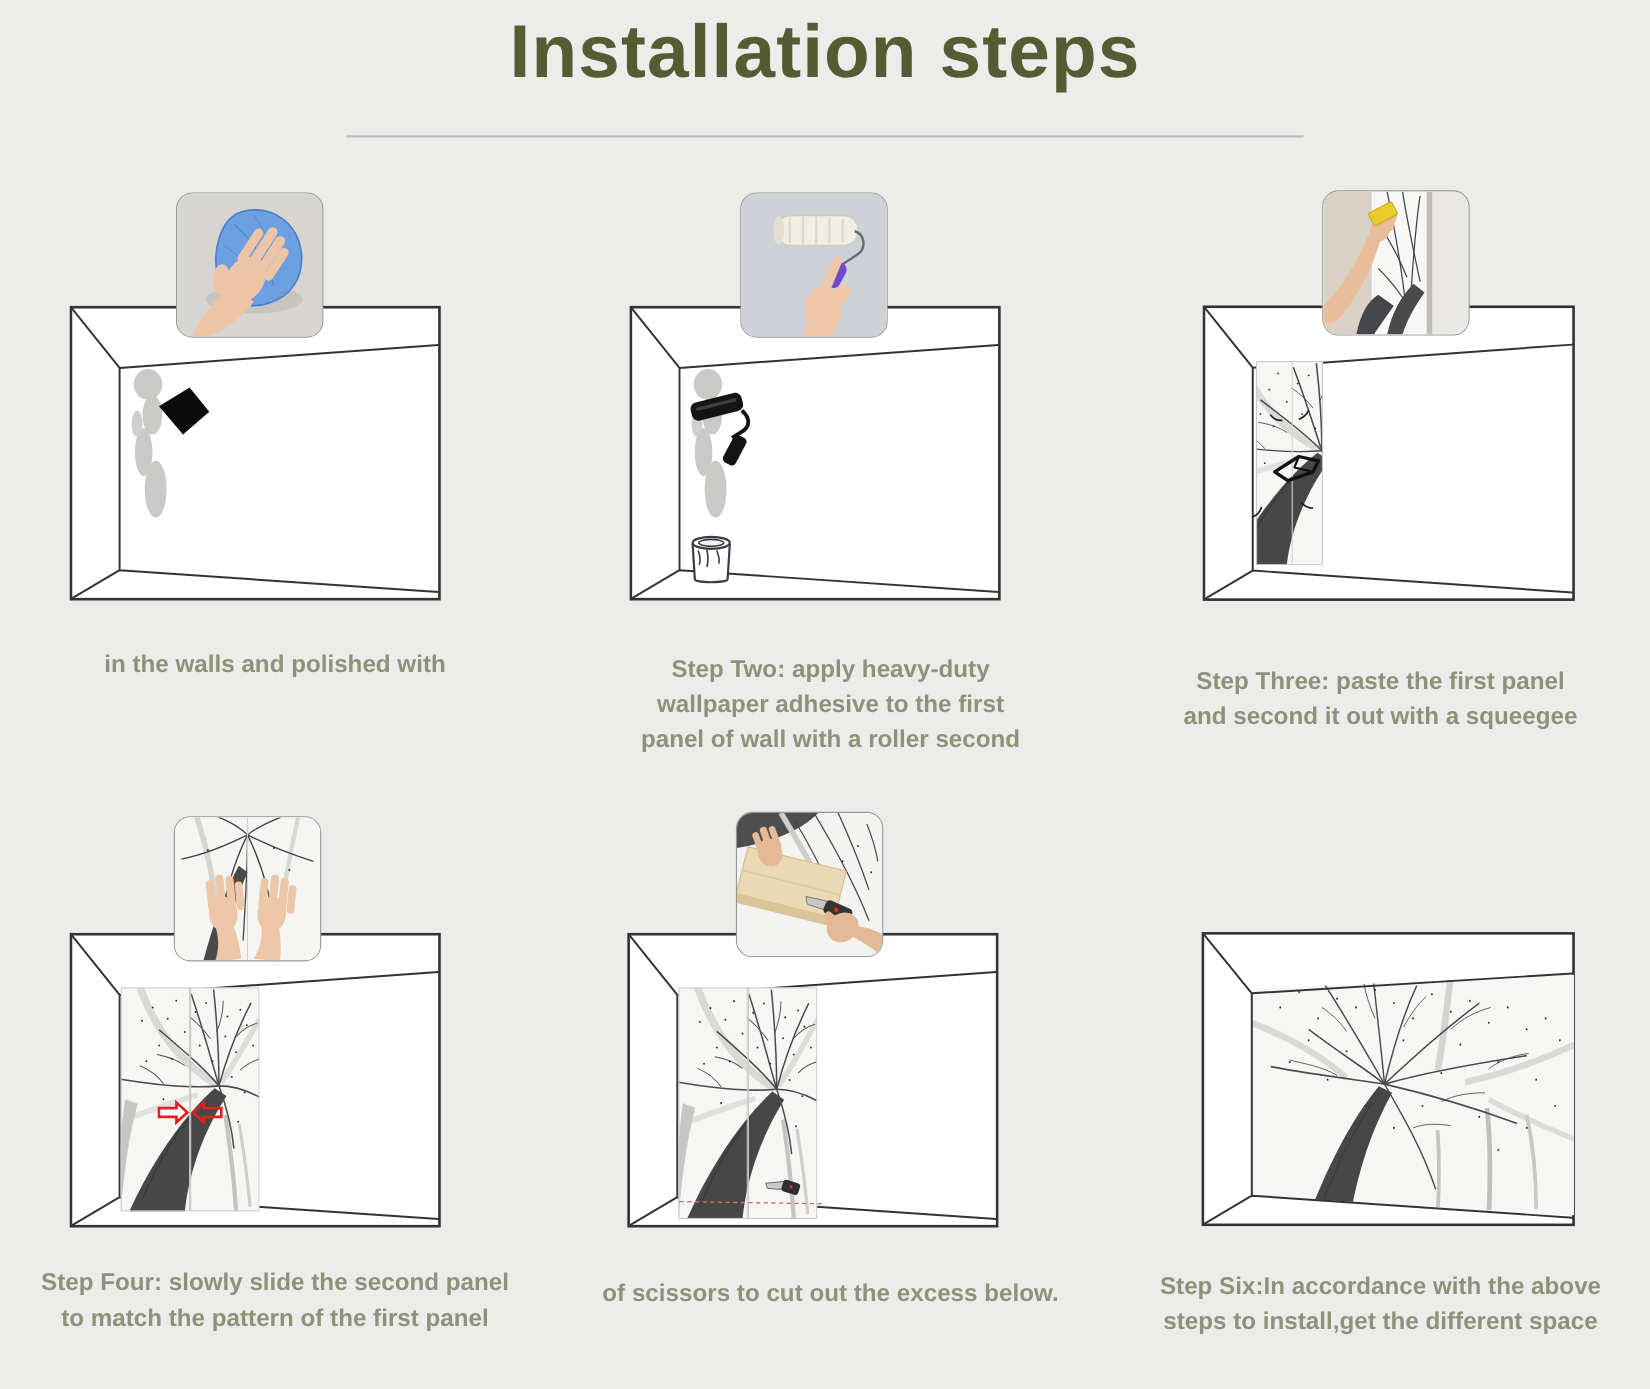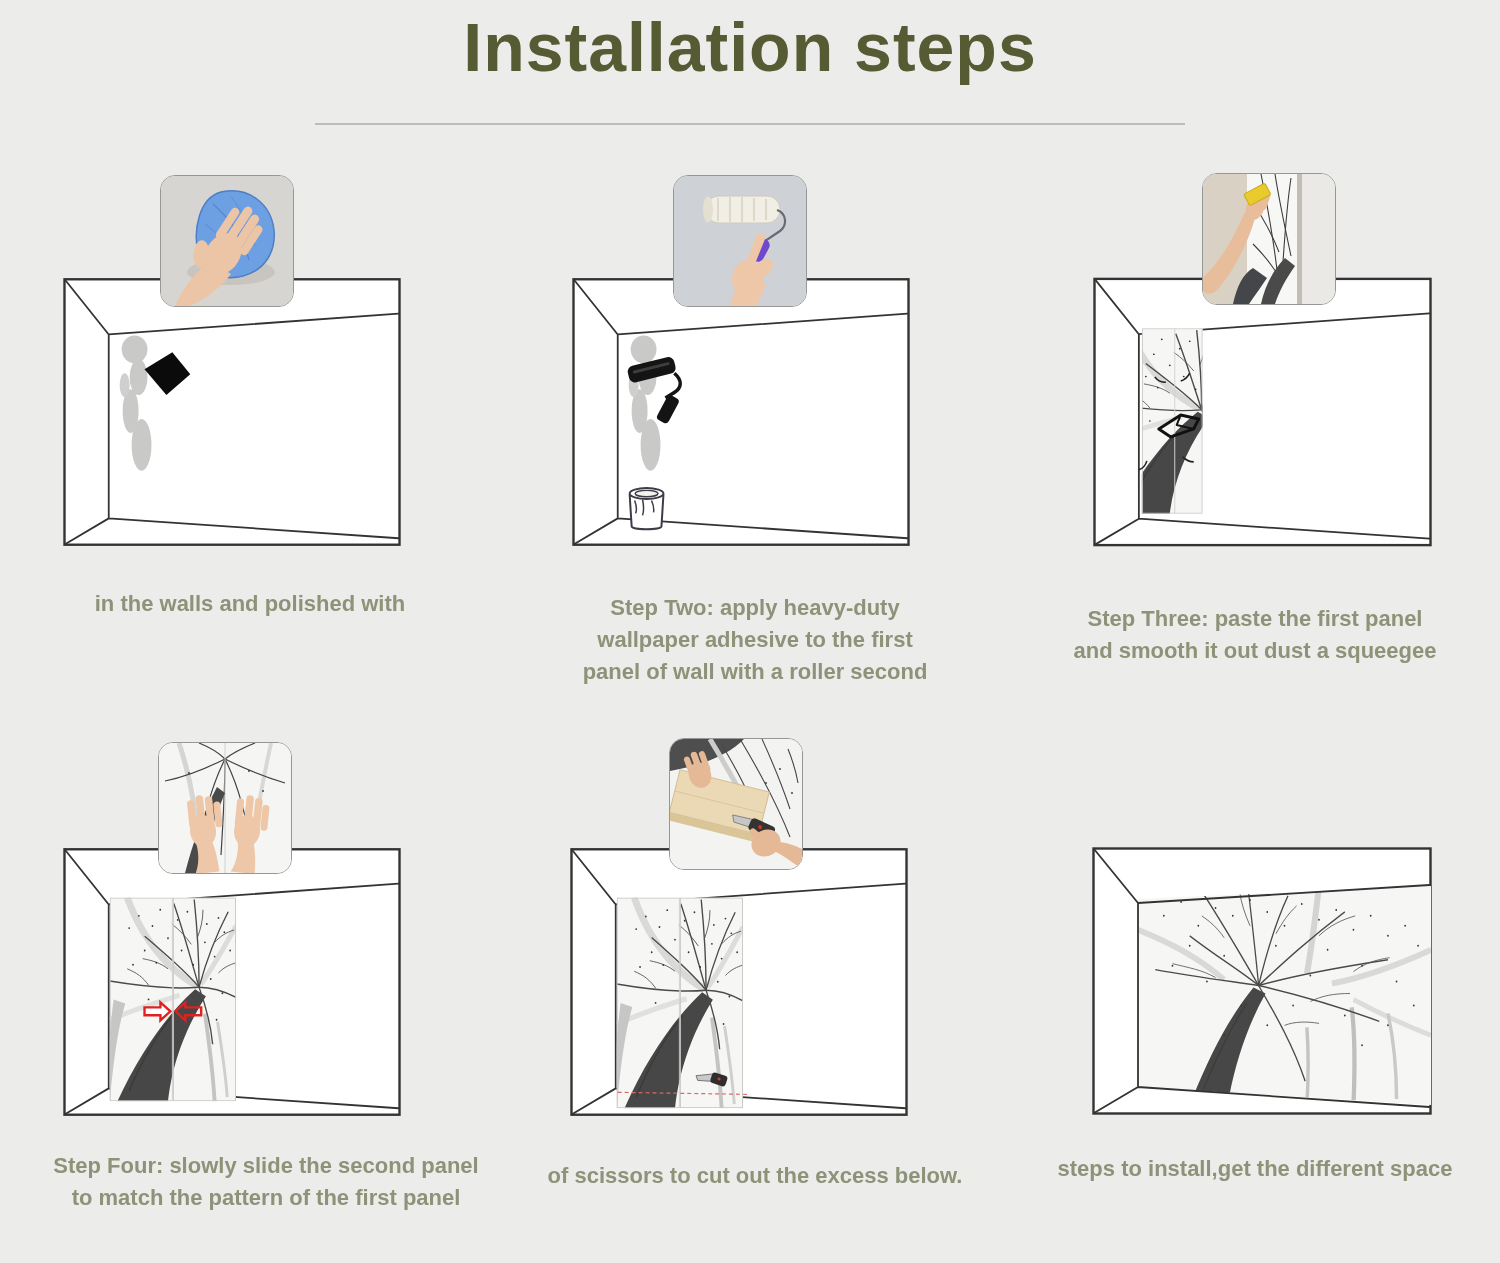--- a/index.html
+++ b/index.html
@@ -287,21 +287,21 @@
         <path d="M54,184 q-2,7 -8,9"></path>
           <path d="M90,180 q5,5 11,5"></path>
       </g>
       <g fill="none" stroke="#111" stroke-linejoin="round">
         <path d="M66,152 L88,138 L106,142 L101,152 L78,160 Z" stroke-width="3"></path>
         <path d="M88,138 L84,148 L101,152" stroke-width="2"></path>
       </g>
     </svg>
     <div class="caption" style="left:1010px; top:603px; width:490px;text-align:center;">
       <div>Step Three: paste the first panel</div>
-      <div>and smooth it out dust a squeegee</div>
+      <div>and second it out with a squeegee</div>
       <div></div>
     </div>
   </section>
 
   
   <section>
     <div class="photo" style="left:158px; top:742px;">
       <svg viewBox="0 0 132 130">
         <rect width="132" height="130" fill="#f5f5f3"></rect>
         <path d="M20,0 C30,30 36,60 38,92" stroke="#d5d5d3" stroke-width="5" fill="none"></path>
@@ -352,21 +352,21 @@
       </svg>
       <svg x="110.5" y="50" width="63.5" height="205" viewBox="65 0 65 200" preserveAspectRatio="none">
         <use href="#pm"></use>
         <rect x="65.5" y="0.5" width="64" height="199" fill="none" stroke="#c8c8c6" stroke-width="1"></rect>
       </svg>
       <g stroke="#e0211f" stroke-width="2.4" stroke-linejoin="miter">
         <polygon points="82,160.5 98,160.5 98,155.5 108,164.5 98,173.5 98,168.5 82,168.5" fill="#ffffff"></polygon>
         <polygon points="139,160.5 123,160.5 123,155.5 113,164.5 123,173.5 123,168.5 139,168.5" fill="none"></polygon>
       </g>
     </svg>
-    <div class="caption" style="left:0; top:1150px; width:500px;padding-left:16px;">
+    <div class="caption" style="left:0; top:1150px; width:500px;">
       <div>Step Four: slowly slide the second panel</div>
       <div>to match the pattern of the first panel</div>
       <div></div>
     </div>
   </section>
 
   
   <section>
     <div class="photo" style="left:669px; top:738px;">
       <svg viewBox="0 0 132 130">
@@ -439,18 +439,19 @@
         </clipPath>
       <rect x="1.5" y="1.5" width="337" height="265" fill="#ffffff" stroke="#333" stroke-width="2.4"></rect>
       <g clip-path="url(#clip6)">
         <svg x="46" y="39" width="293" height="219" viewBox="0 0 340 220" preserveAspectRatio="none">
           <use href="#wm"></use>
         </svg>
       </g>
       <path d="M2,2 L46,56 M46,56 L337.5,38 M46,56 L46,240 M2,266 L46,240 M46,240 L337.5,260" stroke="#333" stroke-width="1.8" fill="none" stroke-linecap="round"></path>
     </svg>
     <div class="caption" style="left:1010px; top:1153px; width:490px;">
+      <div>Step Six:In accordance with the above</div>
       <div>steps to install,get the different space</div>
       <div></div>
     </div>
   </section>
 
 </div>
 
 </body></html>

